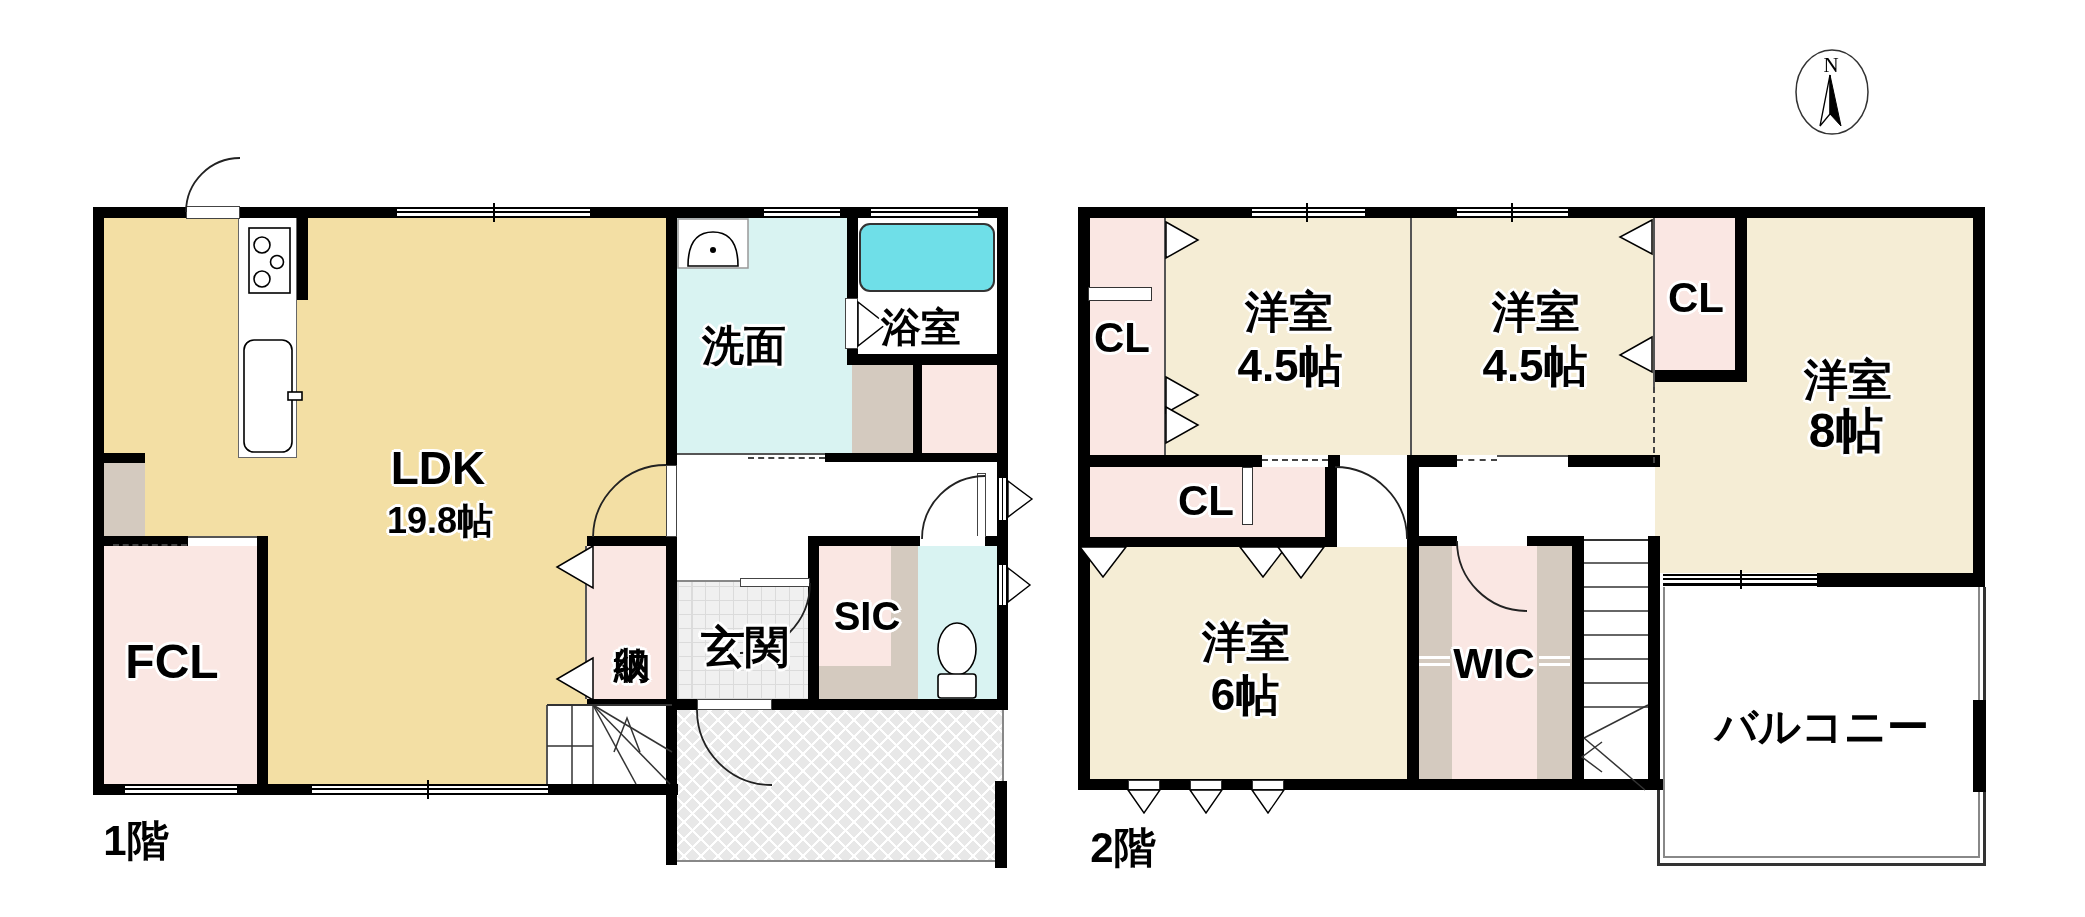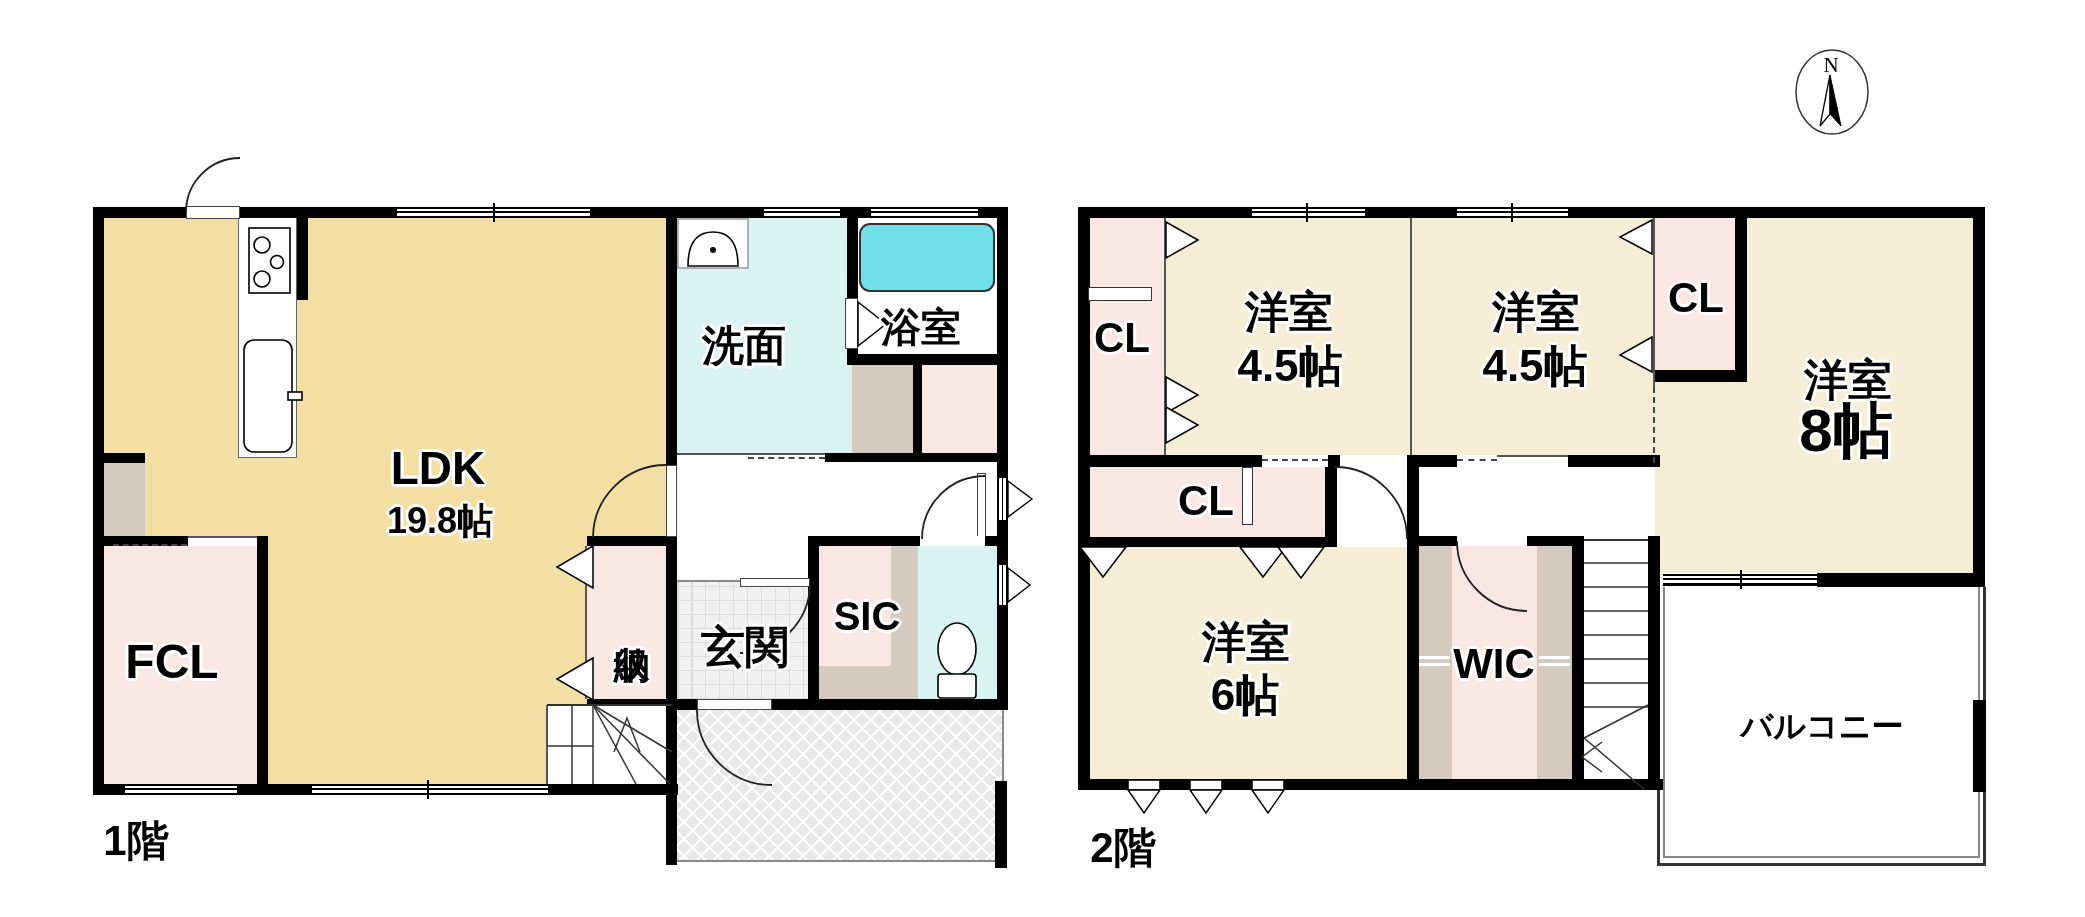--- a/index.html
+++ b/index.html
@@ -273,22 +273,22 @@
   <div class="lbl" style="left:867px;top:617px;font-size:40px;">SIC</div>
   <div class="lbl" style="left:136px;top:841px;font-size:42px;text-shadow:none;">1階</div>
 
   <div class="lbl" style="left:1122px;top:338px;font-size:42px;">CL</div>
   <div class="lbl" style="left:1289px;top:312px;font-size:44px;">洋室</div>
   <div class="lbl" style="left:1290px;top:366px;font-size:44px;">4.5帖</div>
   <div class="lbl" style="left:1536px;top:312px;font-size:44px;">洋室</div>
   <div class="lbl" style="left:1535px;top:366px;font-size:44px;">4.5帖</div>
   <div class="lbl" style="left:1696px;top:298px;font-size:42px;">CL</div>
   <div class="lbl" style="left:1848px;top:380px;font-size:44px;">洋室</div>
-  <div class="lbl" style="left:1846px;top:431px;font-size:60px;">8帖</div>
+  <div class="lbl" style="left:1846px;top:431px;font-size:48px;">8帖</div>
   <div class="lbl" style="left:1206px;top:501px;font-size:42px;">CL</div>
   <div class="lbl" style="left:1246px;top:642px;font-size:44px;">洋室</div>
   <div class="lbl" style="left:1245px;top:695px;font-size:44px;">6帖</div>
   <div class="lbl" style="left:1494px;top:664px;font-size:42px;">WIC</div>
-  <div class="lbl" style="left:1822px;top:727px;font-size:32px;">バルコニー</div>
+  <div class="lbl" style="left:1822px;top:727px;font-size:42px;">バルコニー</div>
   <div class="lbl" style="left:1123px;top:848px;font-size:42px;text-shadow:none;">2階</div>
 
   <div class="lbl" style="left:1831px;top:66px;font-size:21px;font-family:'Liberation Serif',serif;font-weight:normal;text-shadow:none;">N</div>
 </div>
 
 </body></html>

